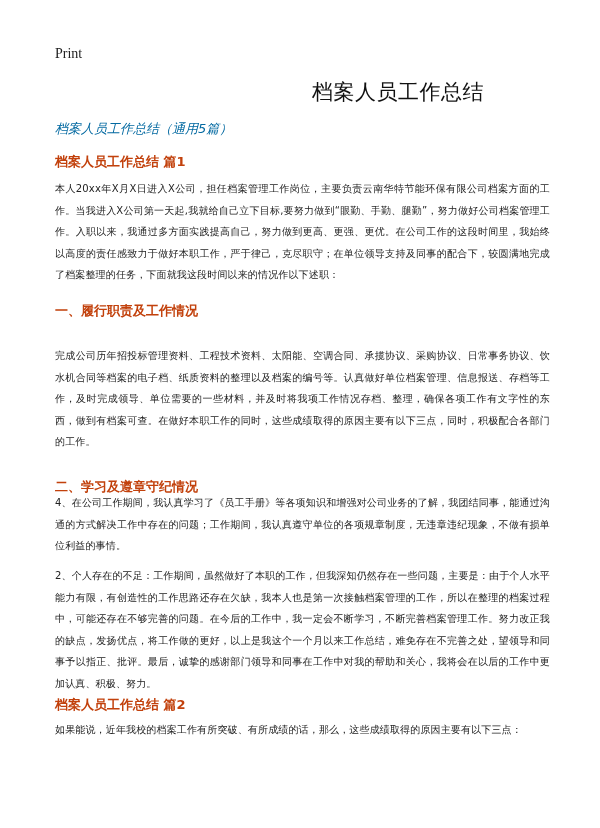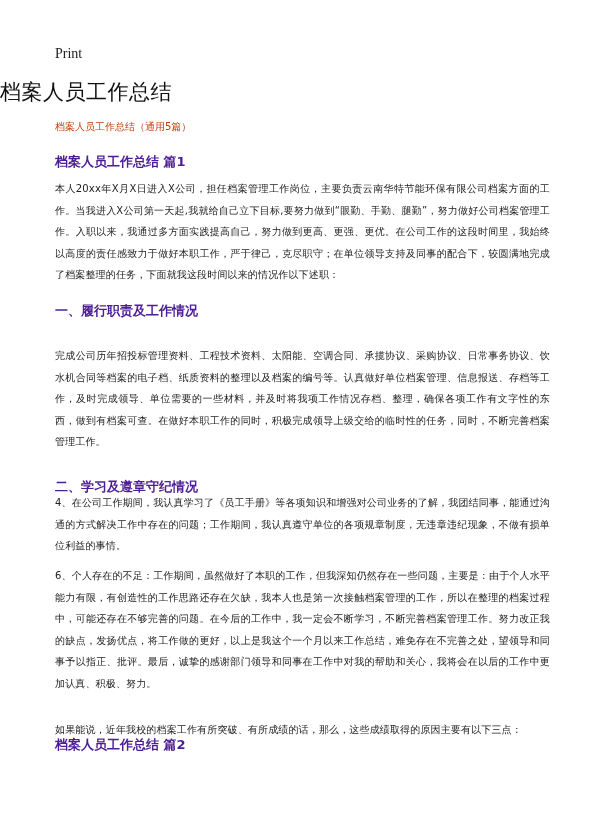--- a/index.html
+++ b/index.html
@@ -8,25 +8,25 @@
     color: #1a1a1a;
     font-family: "DejaVu Sans", "Liberation Sans", sans-serif;
   }
   .print-label {
     position: absolute; left: 55px; top: 46px;
     font-family: "Liberation Serif", "DejaVu Serif", serif;
     font-size: 14px; color: #222;
   }
   .doc-title {
     position: absolute; left: 0; width: 484px; top: 78px;
-    text-align: left; font-size: 21px; color: #111; letter-spacing: 0.5px;
+    text-align: right; font-size: 21px; color: #111; letter-spacing: 0.5px;
   }
-  .subtitle { position: absolute; left: 55px; top: 120px; font-size: 10px; color: #c2410c; }
+  .subtitle { position: absolute; left: 55px; top: 120px; font-size: 13px; color: #0369a1; font-style: italic; }
   .section-head {
-    position: absolute; left: 55px; font-size: 13px; font-weight: bold; color: #4c1d95;
+    position: absolute; left: 55px; font-size: 13px; font-weight: bold; color: #c2410c;
   }
   .para {
     position: absolute; left: 55px; width: 495px;
     font-size: 10px; line-height: 21.6px; color: #222;
     text-align: justify; letter-spacing: 0.15px;
   }
 </style>
 </head>
 <body>
 
@@ -35,23 +35,23 @@
 <div class="doc-title">档案人员工作总结</div>
 
 <div class="subtitle">档案人员工作总结（通用5篇）</div>
 
 <div class="section-head" style="top:153px">档案人员工作总结 篇1</div>
 
 <div class="para" style="top:178px">本人20xx年X月X日进入X公司，担任档案管理工作岗位，主要负责云南华特节能环保有限公司档案方面的工作。当我进入X公司第一天起,我就给自己立下目标,要努力做到“眼勤、手勤、腿勤”，努力做好公司档案管理工作。入职以来，我通过多方面实践提高自己，努力做到更高、更强、更优。在公司工作的这段时间里，我始终以高度的责任感致力于做好本职工作，严于律己，克尽职守；在单位领导支持及同事的配合下，较圆满地完成了档案整理的任务，下面就我这段时间以来的情况作以下述职：</div>
 
 <div class="section-head" style="top:302px">一、履行职责及工作情况</div>
 
-<div class="para" style="top:345px">完成公司历年招投标管理资料、工程技术资料、太阳能、空调合同、承揽协议、采购协议、日常事务协议、饮水机合同等档案的电子档、纸质资料的整理以及档案的编号等。认真做好单位档案管理、信息报送、存档等工作，及时完成领导、单位需要的一些材料，并及时将我项工作情况存档、整理，确保各项工作有文字性的东西，做到有档案可查。在做好本职工作的同时，积极完成领导上级交给的临时性的任务，同时，不断完善档案管理工作。</div>
+<div class="para" style="top:345px">完成公司历年招投标管理资料、工程技术资料、太阳能、空调合同、承揽协议、采购协议、日常事务协议、饮水机合同等档案的电子档、纸质资料的整理以及档案的编号等。认真做好单位档案管理、信息报送、存档等工作，及时完成领导、单位需要的一些材料，并及时将我项工作情况存档、整理，确保各项工作有文字性的东西，做到有档案可查。在做好本职工作的同时，这些成绩取得的原因主要有以下三点，同时，积极配合各部门的工作。</div>
 
 <div class="section-head" style="top:478px">二、学习及遵章守纪情况</div>
 
 <div class="para" style="top:492px">4、在公司工作期间，我认真学习了《员工手册》等各项知识和增强对公司业务的了解，我团结同事，能通过沟通的方式解决工作中存在的问题；工作期间，我认真遵守单位的各项规章制度，无违章违纪现象，不做有损单位利益的事情。</div>
 
-<div class="para" style="top:565px">6、个人存在的不足：工作期间，虽然做好了本职的工作，但我深知仍然存在一些问题，主要是：由于个人水平能力有限，有创造性的工作思路还存在欠缺，我本人也是第一次接触档案管理的工作，所以在整理的档案过程中，可能还存在不够完善的问题。在今后的工作中，我一定会不断学习，不断完善档案管理工作。努力改正我的缺点，发扬优点，将工作做的更好，以上是我这个一个月以来工作总结，难免存在不完善之处，望领导和同事予以指正、批评。最后，诚挚的感谢部门领导和同事在工作中对我的帮助和关心，我将会在以后的工作中更加认真、积极、努力。</div>
+<div class="para" style="top:565px">2、个人存在的不足：工作期间，虽然做好了本职的工作，但我深知仍然存在一些问题，主要是：由于个人水平能力有限，有创造性的工作思路还存在欠缺，我本人也是第一次接触档案管理的工作，所以在整理的档案过程中，可能还存在不够完善的问题。在今后的工作中，我一定会不断学习，不断完善档案管理工作。努力改正我的缺点，发扬优点，将工作做的更好，以上是我这个一个月以来工作总结，难免存在不完善之处，望领导和同事予以指正、批评。最后，诚挚的感谢部门领导和同事在工作中对我的帮助和关心，我将会在以后的工作中更加认真、积极、努力。</div>
 
-<div class="section-head" style="top:736px">档案人员工作总结 篇2</div>
+<div class="section-head" style="top:696px">档案人员工作总结 篇2</div>
 
 <div class="para" style="top:719px">如果能说，近年我校的档案工作有所突破、有所成绩的话，那么，这些成绩取得的原因主要有以下三点：</div>
 
 </body></html>

